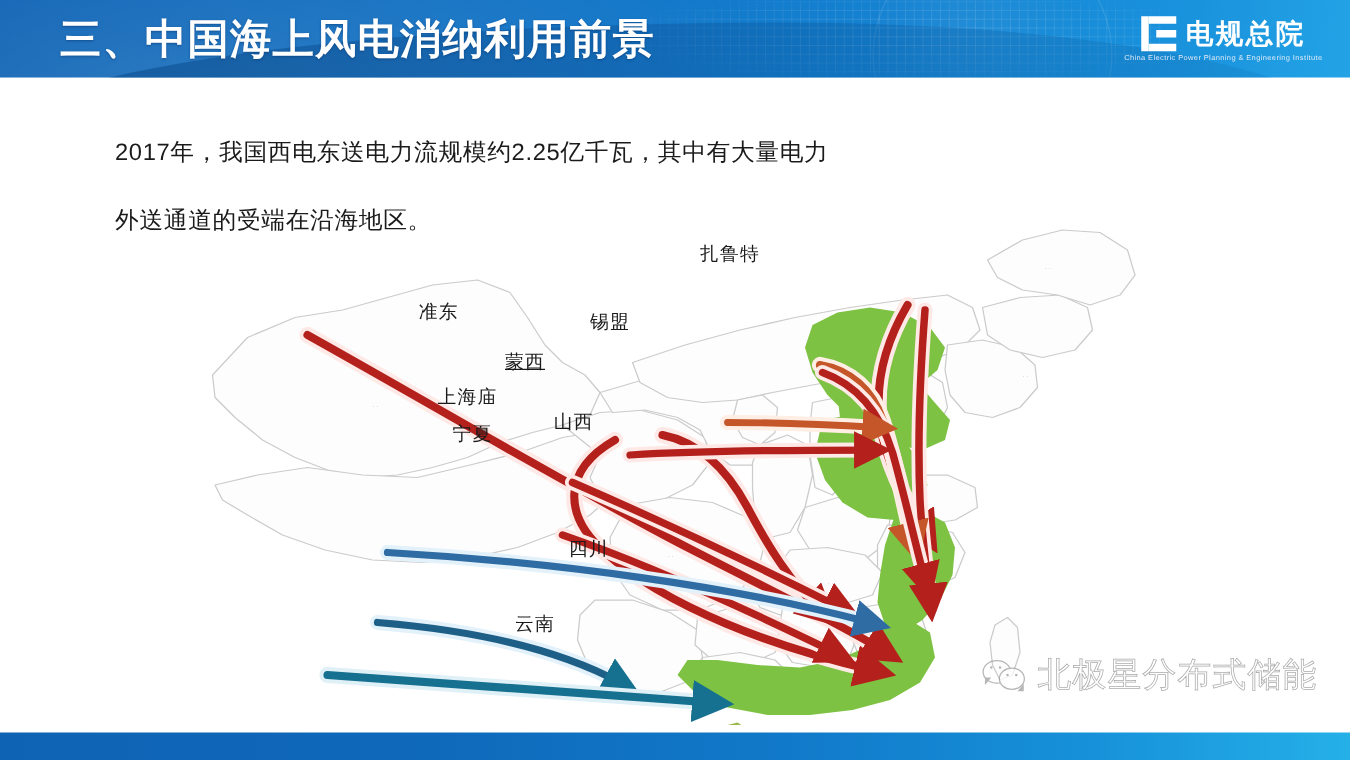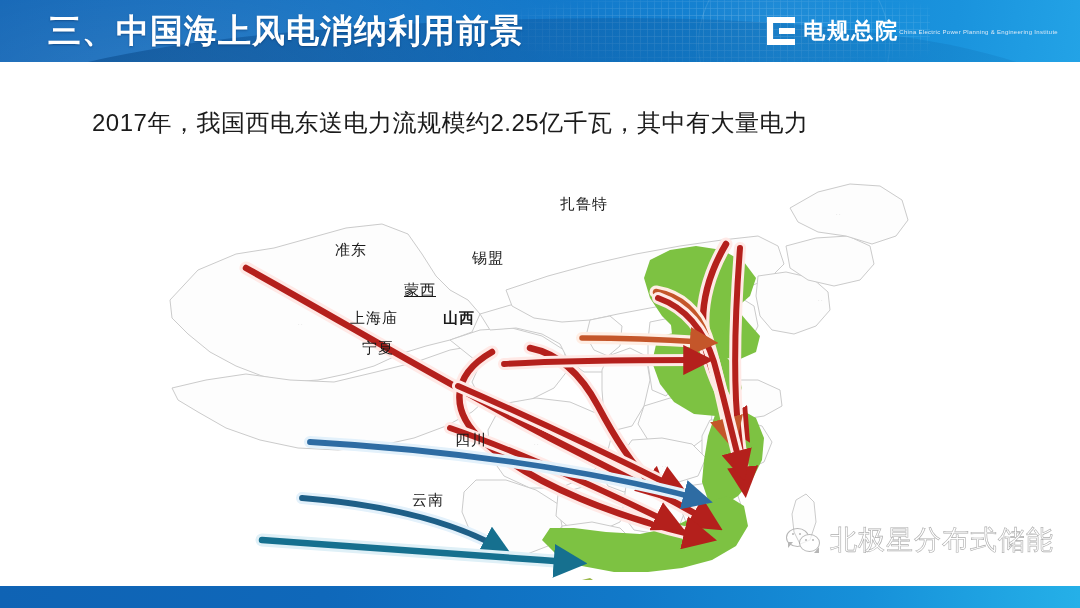--- a/index.html
+++ b/index.html
@@ -50,21 +50,21 @@
     opacity:.5;pointer-events:none;
   }
   .header-title{
     position:absolute;left:48px;top:9px;
     font-size:33px;line-height:44px;font-weight:bold;color:#ffffff;
     letter-spacing:1px;white-space:nowrap;
     text-shadow:0 1px 2px rgba(0,40,90,.45);
   }
   .logo-wrap{
     position:absolute;right:22px;top:8px;height:46px;
-    display:flex;flex-direction:row;align-items:center;justify-content:center;
+    display:flex;flex-direction:column;align-items:center;justify-content:center;
   }
   .logo-row{display:flex;align-items:center;gap:8px;}
   .logo-mark{
     position:relative;width:28px;height:28px;flex:0 0 auto;
   }
   .logo-mark i{position:absolute;background:#ffffff;display:block;}
   .logo-mark i.v{left:0;top:0;width:6px;height:28px;}
   .logo-mark i.t{left:6px;top:0;width:22px;height:6px;}
   .logo-mark i.m{left:12px;top:11px;width:16px;height:6px;}
   .logo-mark i.b{left:6px;top:22px;width:22px;height:6px;}
@@ -72,21 +72,21 @@
     font-size:22px;font-weight:bold;color:#ffffff;letter-spacing:2px;white-space:nowrap;
   }
   .logo-en{
     margin-top:2px;font-size:6px;color:#dceaf7;letter-spacing:.3px;white-space:nowrap;
     transform:scaleY(.95);
   }
 
   
   .body-text{
     position:absolute;left:92px;top:96px;width:900px;
-    font-size:24px;line-height:54px;color:#1b1b1b;letter-spacing:.5px;
+    font-size:19px;line-height:54px;color:#1b1b1b;letter-spacing:.5px;
   }
   .body-text .ln{display:block;white-space:nowrap;}
 
   
   .map-stage{
     position:absolute;left:150px;top:150px;width:790px;height:430px;
   }
   .map-svg{position:absolute;left:0;top:0;width:790px;height:430px;}
 
   
@@ -149,20 +149,21 @@
             <i class="b"></i>
         </span>
         <span class="logo-cn">电规总院</span>
       </div>
       <div class="logo-en">China Electric Power Planning &amp; Engineering Institute</div>
     </div>
   </div>
 
   <div class="body-text">
     <span class="ln">2017年，我国西电东送电力流规模约2.25亿千瓦，其中有大量电力</span>
+    <span class="ln">外送通道的受端在沿海地区。</span>
   </div>
 
   <div class="map-stage">
 
     <svg class="map-svg" viewBox="0 0 790 430" xmlns="http://www.w3.org/2000/svg">
       <defs>
         <marker id="ah-red" markerWidth="5.2" markerHeight="5.2" refX="2.2" refY="2.6" orient="auto" markerUnits="strokeWidth">
           <path d="M0,0 L5.2,2.6 L0,5.2 Z" fill="#b4201c"></path>
         </marker>
         <marker id="ah-org" markerWidth="5.2" markerHeight="5.2" refX="2.2" refY="2.6" orient="auto" markerUnits="strokeWidth">
@@ -330,21 +331,21 @@
     <div class="mlabel lg" style="left:185px;top:88px;text-align:center;">准东</div>
 
     <div class="mlabel lg" style="left:410px;top:42px;">扎鲁特</div>
 
     <div class="mlabel lg" style="left:322px;top:96px;">锡盟</div>
 
     <div class="mlabel lg" style="left:254px;top:128px;text-decoration:underline;">蒙西</div>
 
     <div class="mlabel lg" style="left:200px;top:156px;">上海庙</div>
 
-    <div class="mlabel lg" style="left:293px;top:156px;font-weight:bold;">山西</div>
+    <div class="mlabel lg" style="left:293px;top:176px;">山西</div>
 
     <div class="mlabel lg" style="left:212px;top:186px;">宁夏</div>
 
     <div class="mlabel lg" style="left:305px;top:278px;">四川</div>
 
     <div class="mlabel lg" style="left:262px;top:338px;">云南</div>
   </div>
 
   <div class="watermark">
     <span class="wechat-ico">

